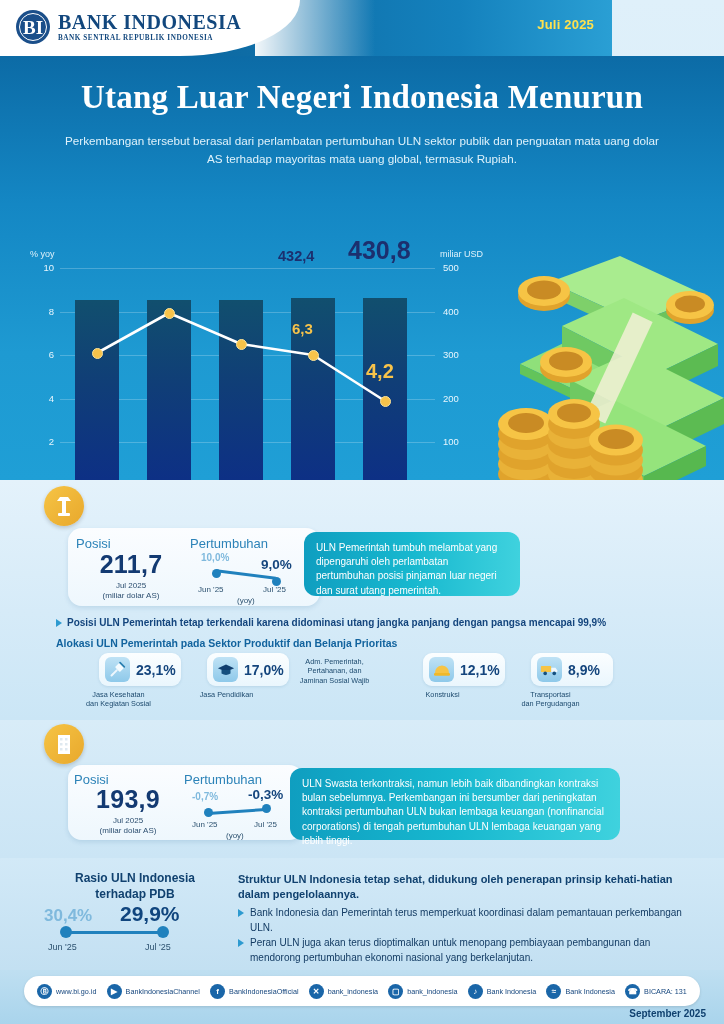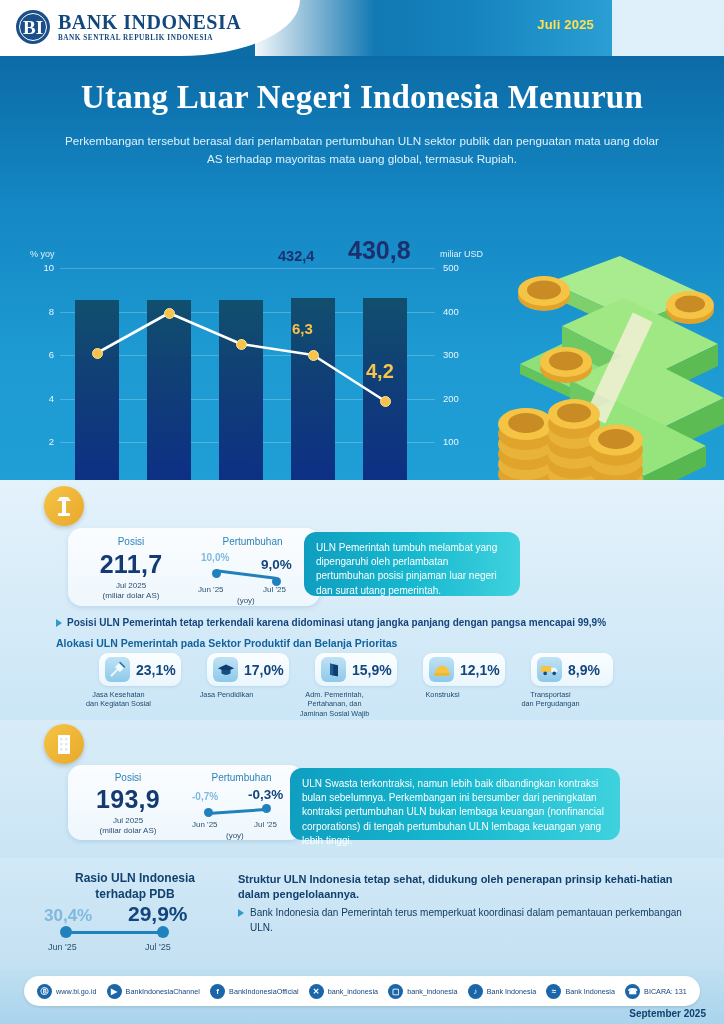--- a/index.html
+++ b/index.html
@@ -79,21 +79,21 @@
     box-shadow:0 2px 4px rgba(0,0,0,.13); }
   .badge-label { color:#17568f; font-size:13.5px; font-weight:bold; }
   .badge-disc { position:absolute; width:40px; height:40px; border-radius:50%;
     background:linear-gradient(135deg,#f6c445 0%,#e8a82c 100%);
     display:flex; align-items:center; justify-content:center;
     box-shadow:0 2px 4px rgba(0,0,0,.18); }
 
   
   .card { position:absolute; background:linear-gradient(180deg,#fbfdff 0%,#eef7fd 100%);
           border-radius:14px; box-shadow:0 2px 5px rgba(30,90,140,.14); }
-  .card-lbl { color:#2c83b8; font-size:10px; text-align:center; }
+  .card-lbl { color:#2c83b8; font-size:13px; }
   .card-big { color:#133a72; font-size:25px; font-weight:bold; text-align:center; letter-spacing:.3px; }
   .card-small { color:#2d4f70; font-size:8px; text-align:center; line-height:1.3; }
   .mini-prev { position:absolute; color:#7fb9dd; font-size:10px; font-weight:bold; }
   .mini-cur { position:absolute; color:#14457d; font-size:13.5px; font-weight:bold; }
   .mini-dot { position:absolute; width:9px; height:9px; border-radius:50%; background:#2081bd; }
   .mini-line { position:absolute; height:2.5px; background:#2081bd; }
   .mini-x { position:absolute; color:#2d5270; font-size:8px; }
   .yoy { position:absolute; color:#2d5270; font-size:8px; }
 
   
@@ -114,21 +114,21 @@
   .sector-ic { width:25px; height:25px; border-radius:6px;
     background:linear-gradient(180deg,#bfe2f5,#8ec9ea); display:flex;
     align-items:center; justify-content:center; flex:none; }
   .sector-pct { color:#14457d; font-size:14px; font-weight:bold; }
   .sector-cap { color:#1d4a6e; font-size:7.3px; text-align:center; line-height:1.28; margin-top:4px; }
 
   
   .ratio-title { position:absolute; color:#10416f; font-size:12px; font-weight:bold;
      text-align:center; line-height:1.35; width:210px; }
   .ratio-prev { position:absolute; color:#7fb9dd; font-size:17px; font-weight:bold; }
-  .ratio-cur { position:absolute; color:#10457e; font-size:21px; font-weight:bold;margin-left:8px; }
+  .ratio-cur { position:absolute; color:#10457e; font-size:21px; font-weight:bold; }
   .ratio-dot { position:absolute; width:12px; height:12px; border-radius:50%; background:#2081bd; }
   .ratio-line { position:absolute; height:3px; background:#2081bd; }
   .ratio-x { position:absolute; color:#2d5270; font-size:9px; }
   .rt-head { position:absolute; color:#10416f; font-size:11px; font-weight:bold; line-height:1.4; }
   .rt-b { position:absolute; display:flex; gap:6px; align-items:flex-start; }
   .rt-tri { width:0;height:0;border-left:6px solid #2d9ad0;
     border-top:4px solid transparent;border-bottom:4px solid transparent;margin-top:3px; }
   .rt-txt { color:#143c64; font-size:10px; line-height:1.45; }
 
   
@@ -351,29 +351,20 @@
             <polygon points="10,4 19,8 10,12 1,8" fill="#0f3e6e"></polygon>
             <path d="M5 10 L5 14 Q10 17 15 14 L15 10" fill="#14507f"></path>
           </svg>
         </div>
         <div class="sector-pct">17,0%</div>
       </div>
       <div class="sector-cap" style="white-space:pre-line">Jasa Pendidikan</div>
     </div>
 
     <div class="sector" style="left:272px; top:173px">
-      <div class="sector-chip">
-        <div class="sector-ic">
-          <svg width="16" height="18" viewBox="0 0 20 20">
-            <path d="M5 2 L15 4 L15 18 L5 16 Z" fill="#0f3e6e"></path>
-            <path d="M5 2 L5 16 L9 17 L9 3 Z" fill="#1b5c93"></path>
-          </svg>
-        </div>
-        <div class="sector-pct">15,9%</div>
-      </div>
       <div class="sector-cap" style="white-space:pre-line">Adm. Pemerintah,
 Pertahanan, dan
 Jaminan Sosial Wajib</div>
     </div>
 
     <div class="sector" style="left:380px; top:173px">
       <div class="sector-chip">
         <div class="sector-ic">
           <svg width="18" height="16" viewBox="0 0 20 18">
             <path d="M2 13 Q2 5 10 4 Q18 5 18 13 Z" fill="#f6c445"></path>
@@ -444,20 +435,24 @@
     <div class="ratio-dot" style="left:60px; top:68px"></div>
     <div class="ratio-dot" style="left:157px; top:68px"></div>
     <div class="ratio-x" style="left:48px; top:84px">Jun '25</div>
     <div class="ratio-x" style="left:145px; top:84px">Jul '25</div>
 
     <div class="rt-head" style="left:238px; top:14px; width:460px">Struktur ULN Indonesia tetap sehat, didukung oleh penerapan prinsip kehati-hatian dalam pengelolaannya.</div>
     <div class="rt-b" style="left:238px; top:48px; width:460px">
       <div class="rt-tri"></div>
       <div class="rt-txt">Bank Indonesia dan Pemerintah terus memperkuat koordinasi dalam pemantauan perkembangan ULN.</div>
     </div>
+    <div class="rt-b" style="left:238px; top:78px; width:460px">
+      <div class="rt-tri"></div>
+      <div class="rt-txt">Peran ULN juga akan terus dioptimalkan untuk menopang pembiayaan pembangunan dan mendorong pertumbuhan ekonomi nasional yang berkelanjutan.</div>
+    </div>
   </div>
 
   <div class="band-footer"></div>
   <div class="footer-pill">
     <div class="fitem">
       <span class="fic">Ⓑ</span>
       <span class="ftxt">www.bi.go.id</span>
     </div>
     <div class="fitem">
       <span class="fic">▶</span>

